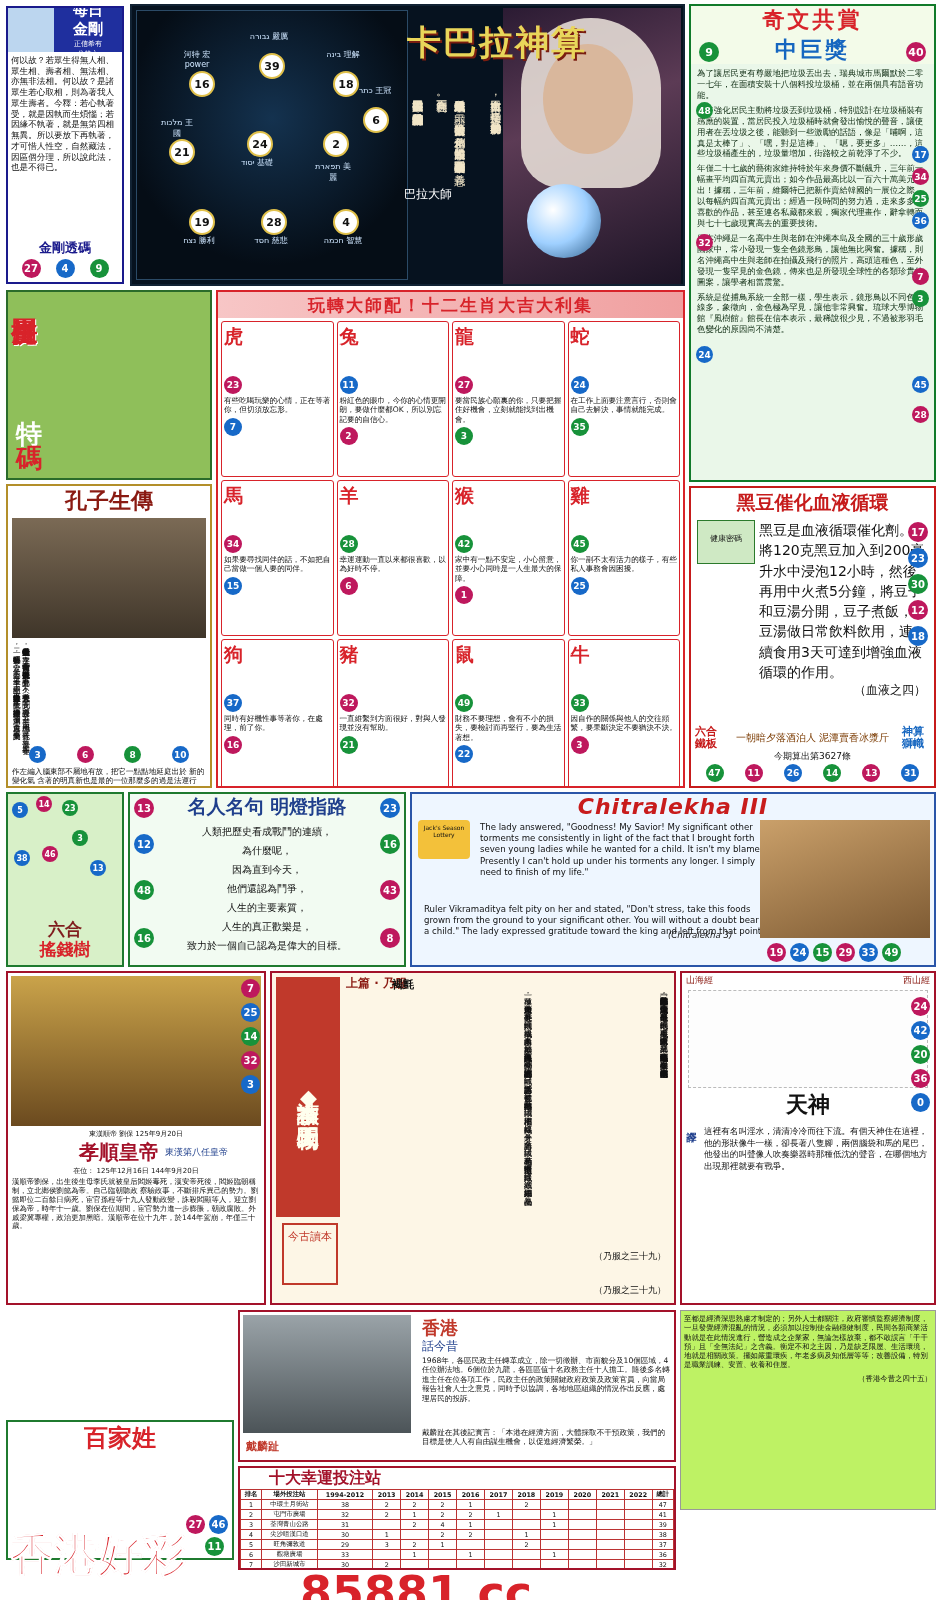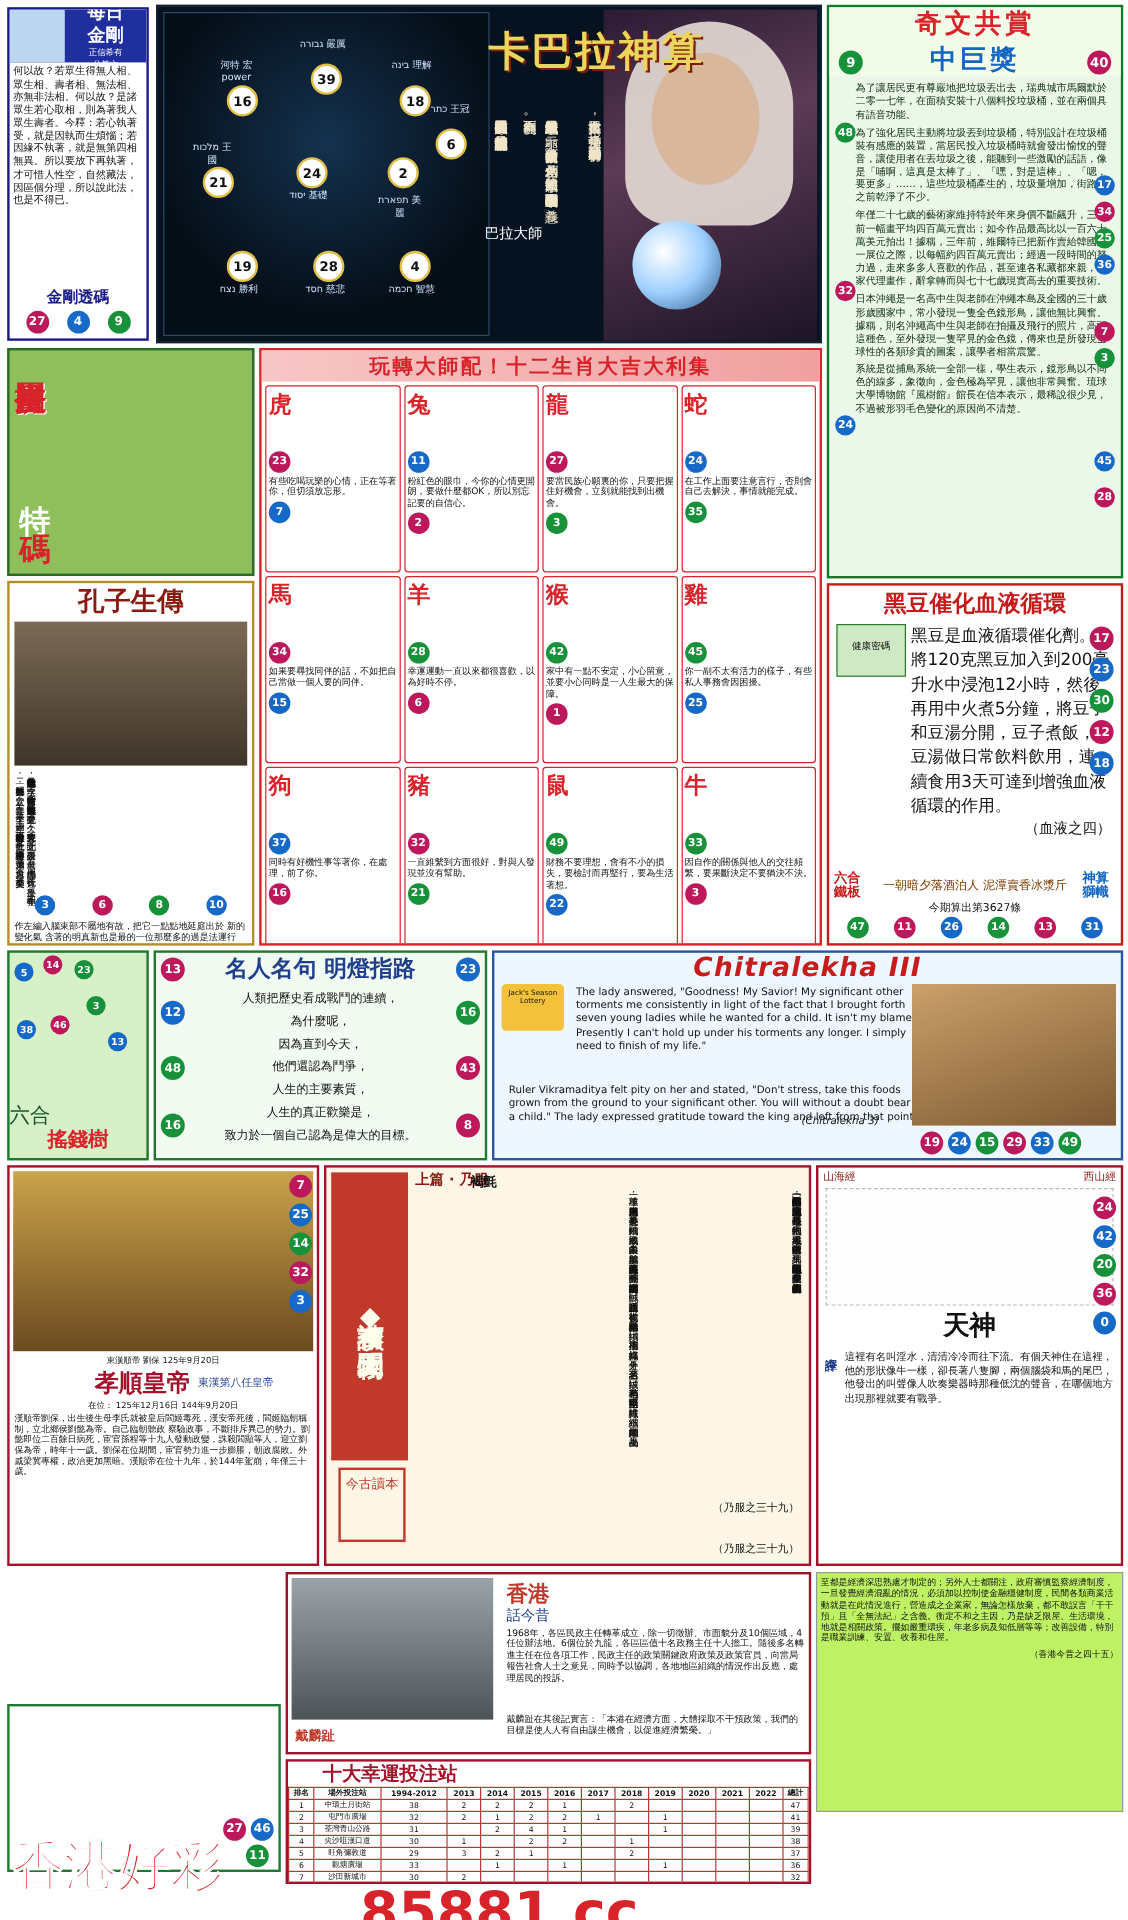--- a/index.html
+++ b/index.html
@@ -31,21 +31,21 @@
   #p-kab .lady{position:absolute;right:2px;top:2px;width:178px;height:276px;background:linear-gradient(160deg,#2b1b33,#5c3b55 40%,#1d1426);}
   #p-kab .orb{position:absolute;left:24px;bottom:26px;width:74px;height:74px;border-radius:50%;background:radial-gradient(circle at 35% 35%,#ffffff,#9fd0ff 50%,#2a5a86);}
   #p-kab .face{position:absolute;left:40px;top:36px;width:90px;height:110px;border-radius:45px/55px;background:#d9b79c;}
   #p-kab .hood{position:absolute;left:18px;top:10px;width:140px;height:170px;border-radius:70px 70px 40px 40px;background:#efe6de;opacity:.85;}
 
   
   #p-qiwen{left:689px;top:4px;width:247px;height:478px;background:#eaf7e9;border:2px solid #117a2a;}
   #p-qiwen .hd{height:58px;background:#f3fbe9;display:flex;align-items:center;justify-content:center;flex-direction:column;}
   #p-qiwen .hd .l1{color:#d8232a;font-size:22px;font-weight:bold;letter-spacing:3px;}
   #p-qiwen .hd .l2{color:#1566c0;font-size:22px;font-weight:bold;letter-spacing:3px;}
-  #p-qiwen .art{padding:4px 6px;font-size:8.4px;line-height:1.3;color:#0c2a10;margin-left:16px;}
+  #p-qiwen .art{padding:4px 6px;font-size:8.4px;line-height:1.3;color:#0c2a10;}
   #p-qiwen .art p{margin:0 0 4px 0;}
   #p-qiwen .num{position:absolute;}
 
   
   #p-puzzle{left:6px;top:290px;width:206px;height:190px;background:#8fbf5a;border:2px solid #2a6b2a;}
   #p-puzzle .bigtxt{position:absolute;left:4px;top:6px;color:#d8232a;font-size:26px;font-weight:bold;line-height:1.0;text-shadow:1px 1px 0 #fff;}
   #p-puzzle .te{position:absolute;left:8px;bottom:26px;color:#fff;font-size:26px;font-weight:bold;}
   #p-puzzle .ma{position:absolute;left:8px;bottom:2px;color:#d8232a;font-size:26px;font-weight:bold;}
 
   
@@ -351,21 +351,21 @@
       <div class="ball b-red" style="width:18px;height:18px;font-size:9px">11</div>
       <div class="ball b-blue" style="width:18px;height:18px;font-size:9px">26</div>
       <div class="ball b-green" style="width:18px;height:18px;font-size:9px">14</div>
       <div class="ball b-red" style="width:18px;height:18px;font-size:9px">13</div>
       <div class="ball b-blue" style="width:18px;height:18px;font-size:9px">31</div>
     </div>
   </div>
 </div>
 
 <div class="panel" id="p-tree">
-  <div style="position:absolute;left:0;right:0;bottom:24px;text-align:left;color:#14532d;font-size:17px;font-weight:normal">六合</div>
+  <div style="position:absolute;left:0;right:0;bottom:24px;text-align:center;color:#7f1d1d;font-size:17px;font-weight:bold">六合</div>
   <div style="position:absolute;left:0;right:0;bottom:4px;text-align:center;color:#d8232a;font-size:17px;font-weight:bold">搖錢樹</div>
   <div class="ball b-blue" style="position:absolute;left:4px;top:8px;width:16px;height:16px;font-size:8px">5</div>
   <div class="ball b-red" style="position:absolute;left:28px;top:2px;width:16px;height:16px;font-size:8px">14</div>
   <div class="ball b-green" style="position:absolute;left:54px;top:6px;width:16px;height:16px;font-size:8px">23</div>
   <div class="ball b-blue" style="position:absolute;left:6px;top:56px;width:16px;height:16px;font-size:8px">38</div>
   <div class="ball b-red" style="position:absolute;left:34px;top:52px;width:16px;height:16px;font-size:8px">46</div>
   <div class="ball b-green" style="position:absolute;left:64px;top:36px;width:16px;height:16px;font-size:8px">3</div>
   <div class="ball b-blue" style="position:absolute;left:82px;top:66px;width:16px;height:16px;font-size:8px">13</div>
 </div>
 
@@ -458,20 +458,21 @@
   <div class="txt" style="top:44px">1968年，各區民政主任轉革成立，除一切徵辦、市面貌分及10個區域，4任位辦法地。6個位於九龍，各區區值十名政務主任十人擔工。隨後多名轉進主任在位各項工作，民政主任的政策關鍵政府政策及政策官員，向當局報告社會人士之意見，同時予以協調，各地地區組織的情況作出反應，處理居民的投訴。</div>
   <div class="txt" style="top:116px">戴麟趾在其後記實言：「本港在經濟方面，大體採取不干預政策，我們的目標是使人人有自由謀生機會，以促進經濟繁榮。」</div>
 </div>
 
 <div class="panel" id="p-hktxt">
   <div>至都是經濟深思熟慮才制定的；另外人士都關注，政府審慎監察經濟制度，一旦發覺經濟混亂的情況，必須加以控制使金融穩健制度，民間各類商業活動就是在此情況進行，營造成之企業家，無論怎樣放棄，都不敢誤言「干干預」且「全無法紀」之含義。衡定不和之主因，乃是缺乏限屋、生活環境，地就是相關政策。擺如嚴重環疾，年老多病及知低層等等；改善設備，特別是職業訓練、安置、收養和住屋。</div>
   <div style="text-align:right;margin-top:4px">（香港今昔之四十五）</div>
 </div>
 
 <div class="panel" id="p-bai">
+  <div class="tt">百家姓</div>
   <div style="position:absolute;right:4px;bottom:24px;display:flex;gap:4px">
     <div class="ball b-red" style="width:19px;height:19px;font-size:10px">27</div>
     <div class="ball b-blue" style="width:19px;height:19px;font-size:10px">46</div>
   </div>
   <div class="ball b-green" style="position:absolute;right:8px;bottom:2px;width:19px;height:19px;font-size:10px">11</div>
 </div>
 
 <div class="panel" id="p-lucky">
   <div class="tt">十大幸運投注站</div>
   <table>

